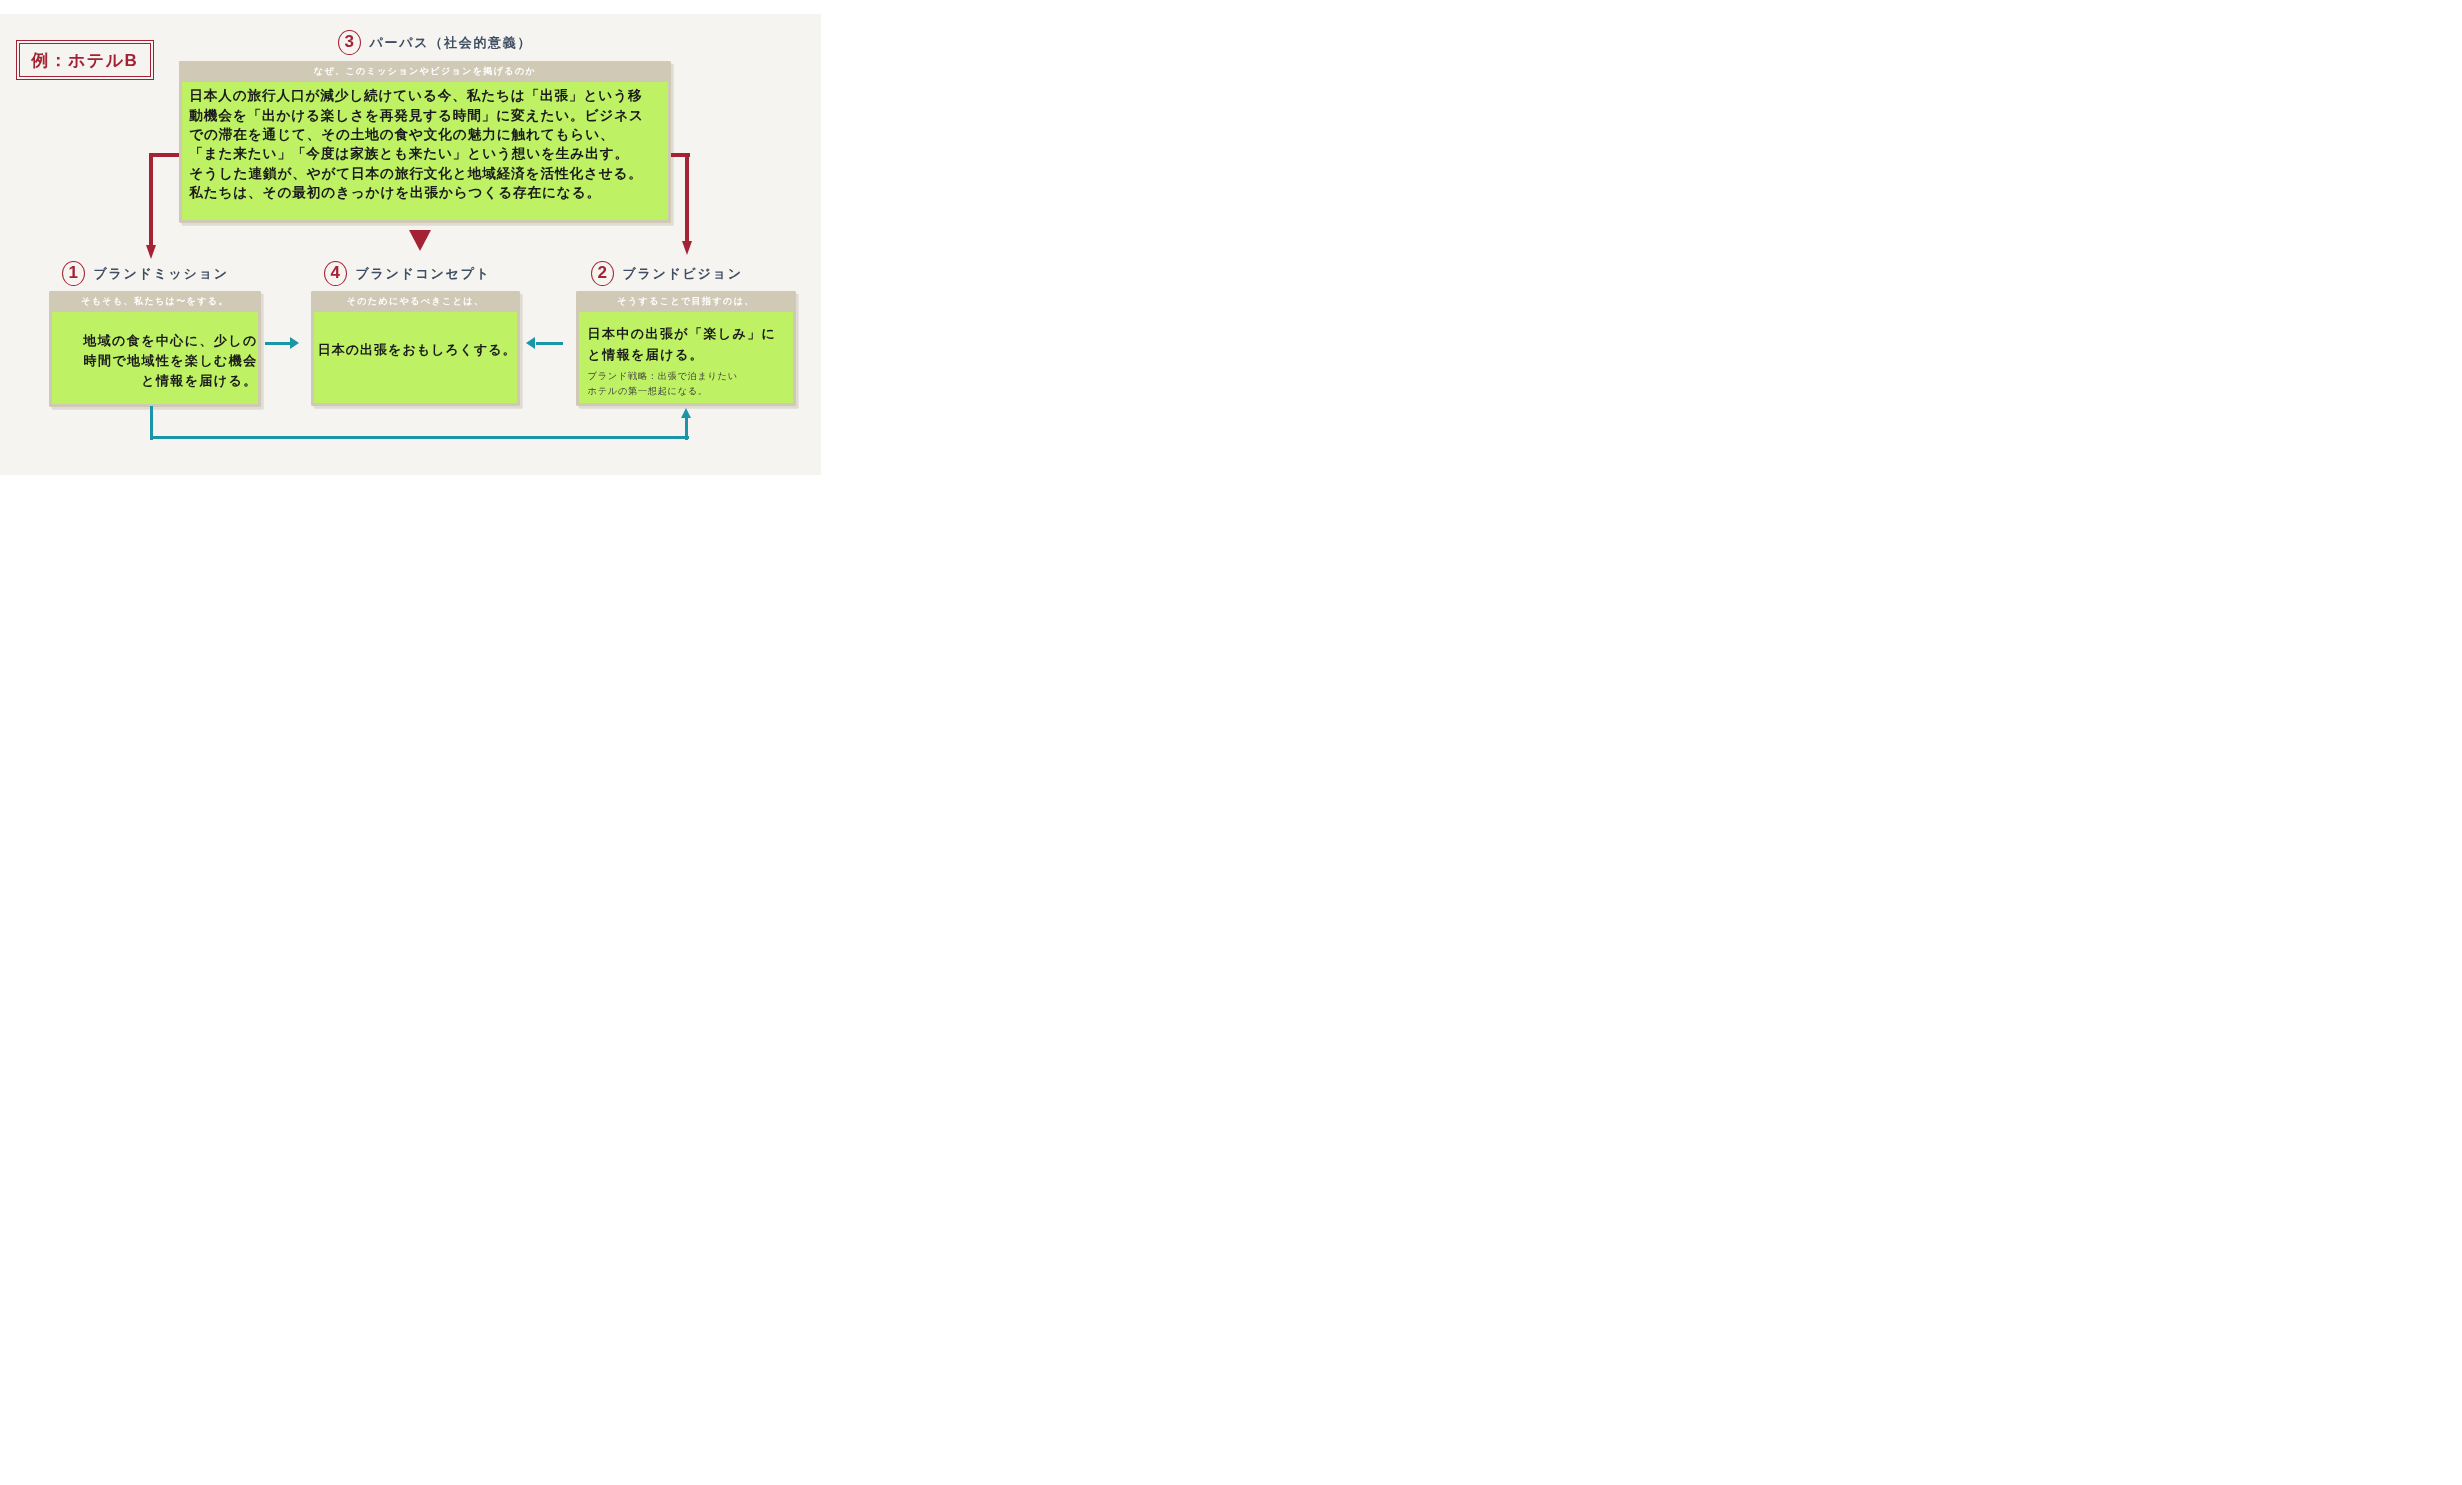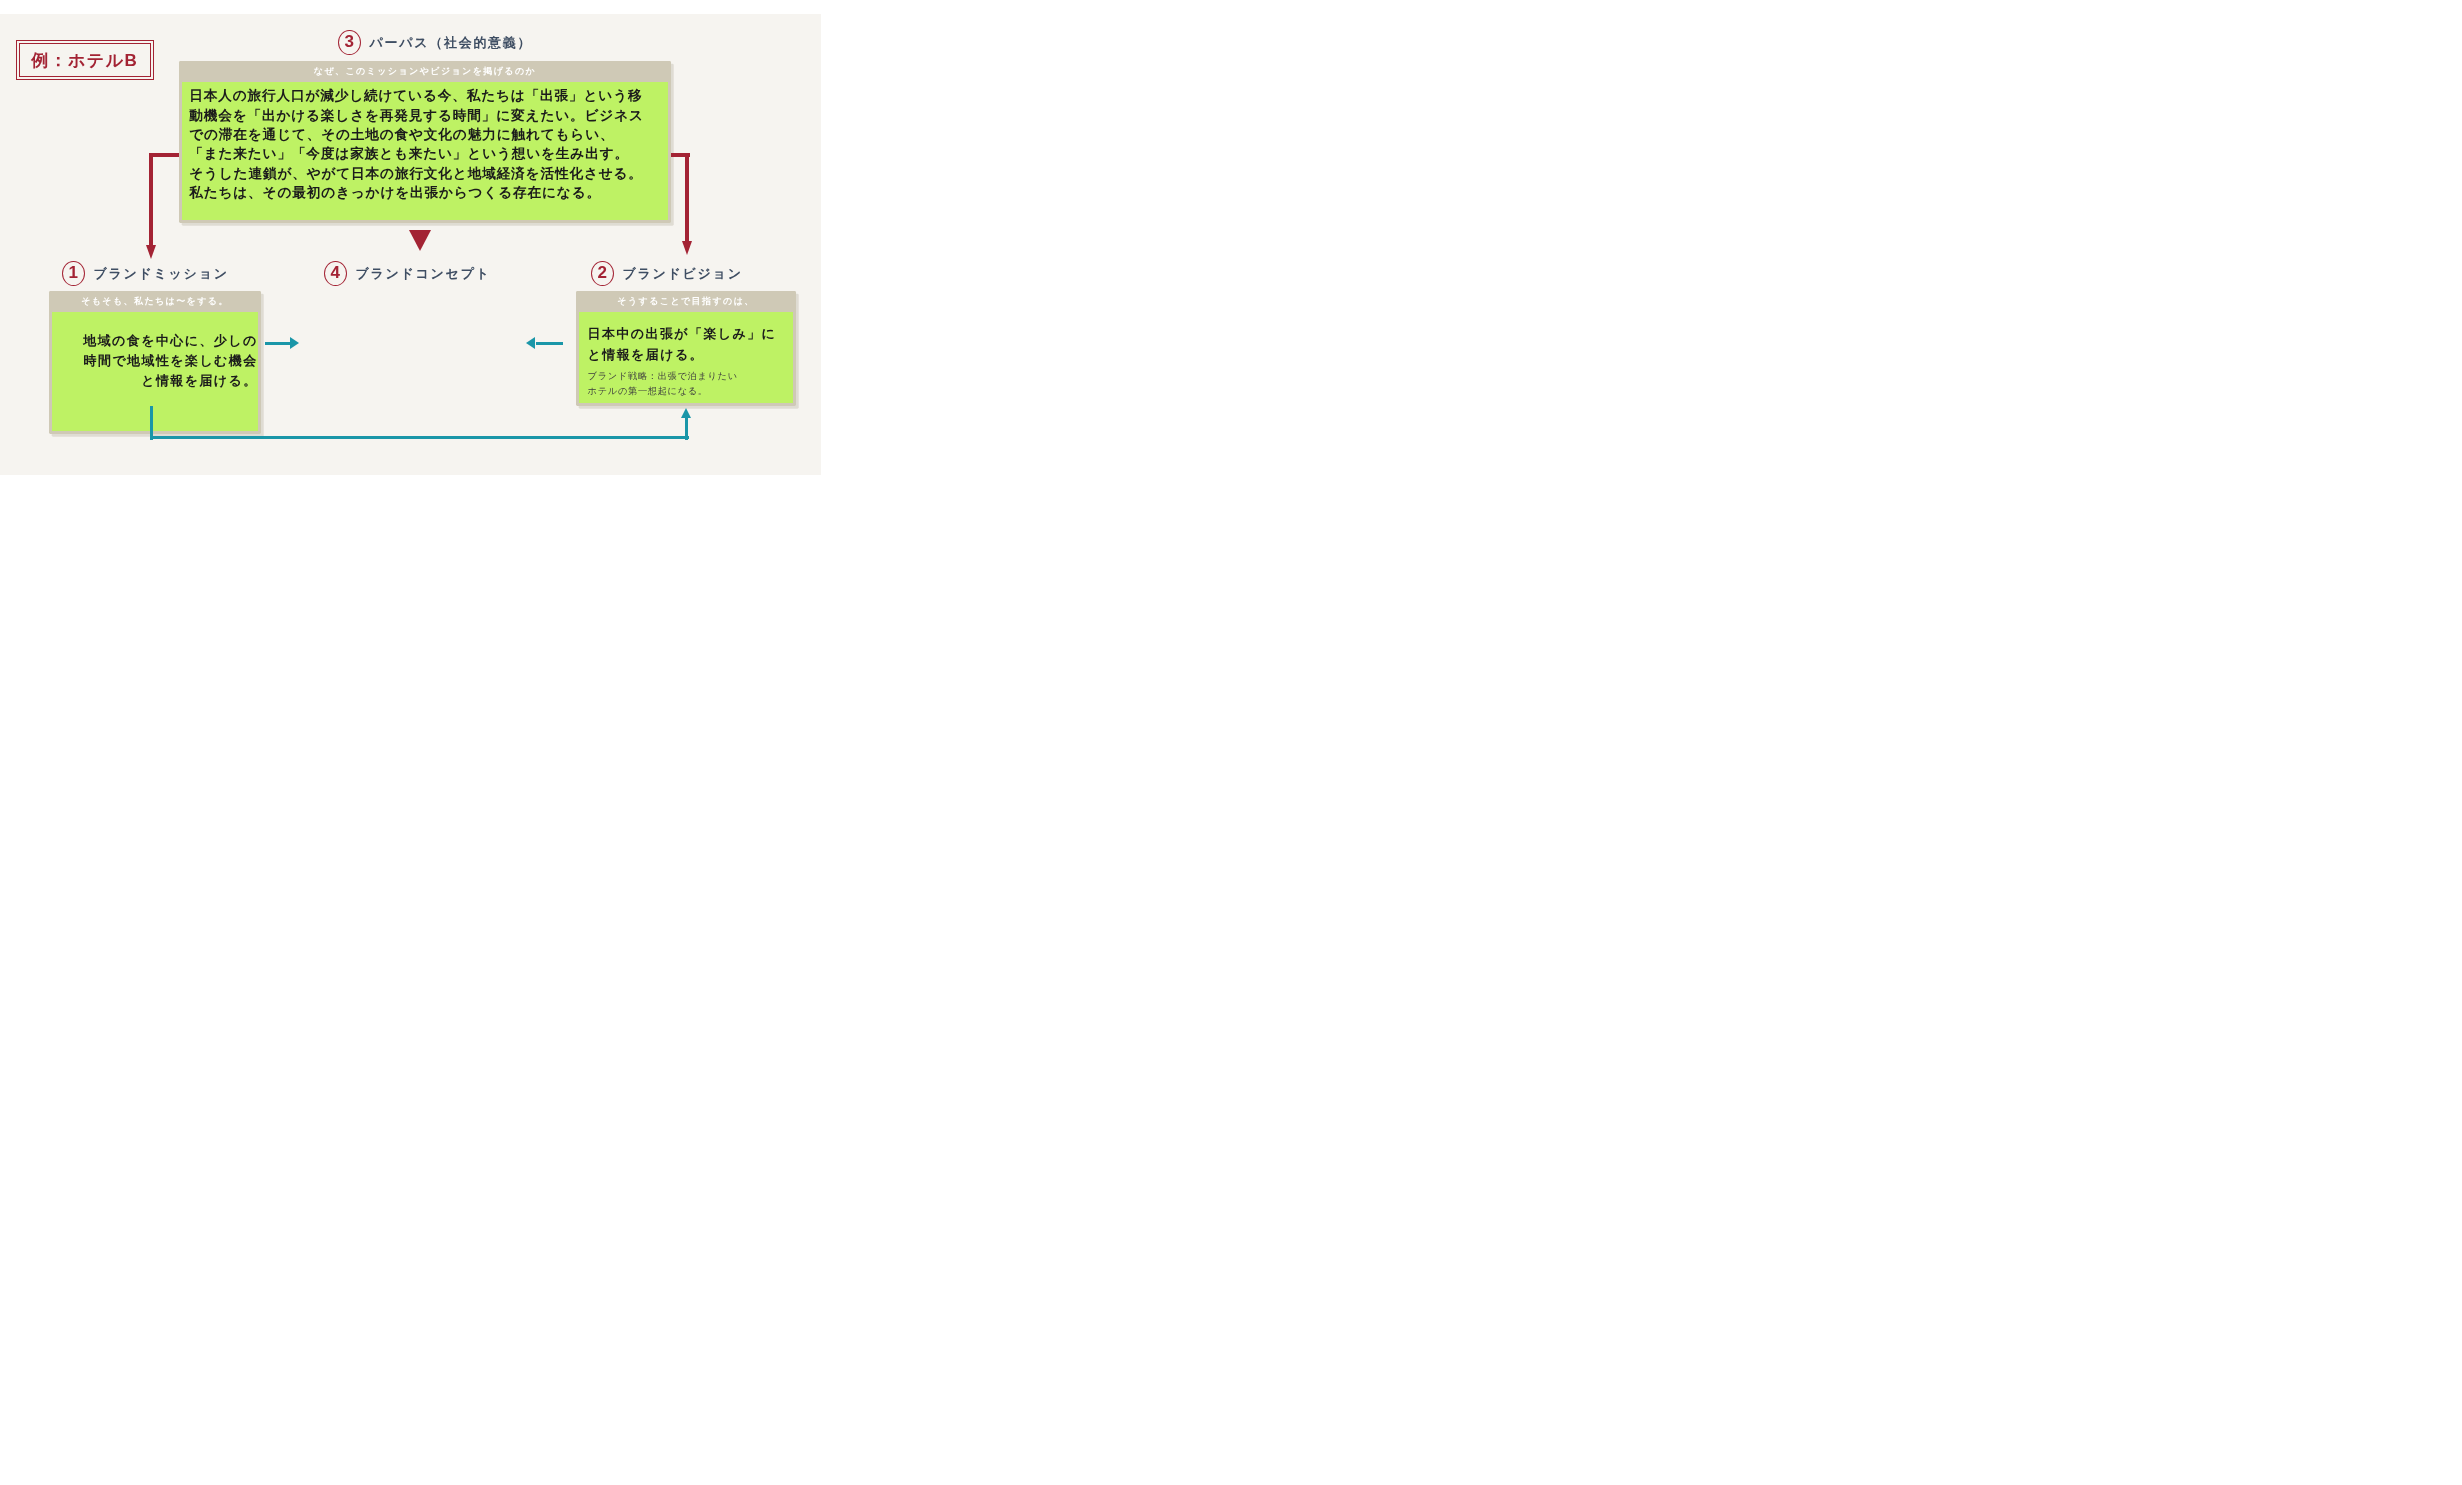--- a/index.html
+++ b/index.html
@@ -32,21 +32,21 @@
   .card{position:absolute;background:#cfc9b6;padding:0 3.4px 3.4px;box-sizing:border-box;
     box-shadow:2.7px 2.7px 0 rgba(120,110,85,0.18);border-radius:1.4px;}
   .card-head{height:21px;line-height:21px;text-align:center;color:#ffffff;
     font-size:9px;font-weight:bold;letter-spacing:1.4px;white-space:nowrap;overflow:hidden;}
   .card-body{background:#bef264;height:calc(100% - 21px);box-sizing:border-box;overflow:hidden;}
   .body-main{white-space:pre-line;font-weight:bold;color:#1b1b1b;}
 
   .purpose{left:179px;top:61px;width:492px;height:162px;}
   .purpose .body-main{font-size:13.7px;line-height:19.4px;letter-spacing:0.8px;padding:4.1px 0 0 6.8px;}
 
-  .mission{left:49px;top:291px;width:212px;height:143px;}
+  .mission{left:49px;top:291px;width:212px;height:116px;}
   .mission .body-main{font-size:13px;line-height:20px;letter-spacing:1.4px;padding:19px 0 0 11px;text-align:right;}
 
   .concept{left:311px;top:291px;width:209px;height:115px;}
   .concept .body-main{font-size:13px;letter-spacing:1px;padding:29px 0 0 3.4px;}
 
   .vision{left:576px;top:291px;width:220px;height:115px;}
   .vision .body-main{font-size:13px;line-height:20.5px;letter-spacing:1.4px;padding:12.3px 0 0 8.2px;}
   .body-note{white-space:pre-line;font-weight:normal;color:#3e3e3e;
     font-size:9.2px;line-height:15px;letter-spacing:0.7px;padding:3.4px 0 0 8.2px;}
 
@@ -132,20 +132,26 @@
       <div class="body-main">地域の食を中心に、少しの
 時間で地域性を楽しむ機会
 と情報を届ける。</div>
     </div>
   </div>
 
   <div class="heading h-concept">
     <span class="num">4</span>
     <span class="htxt">ブランドコンセプト</span>
   </div>
+  <div class="card concept">
+    <div class="card-head">そのためにやるべきことは、</div>
+    <div class="card-body">
+      <div class="body-main">日本の出張をおもしろくする。</div>
+    </div>
+  </div>
 
   <div class="heading h-vision">
     <span class="num">2</span>
     <span class="htxt">ブランドビジョン</span>
   </div>
   <div class="card vision">
     <div class="card-head">そうすることで目指すのは、</div>
     <div class="card-body">
       <div class="body-main">日本中の出張が「楽しみ」に
 と情報を届ける。</div>

